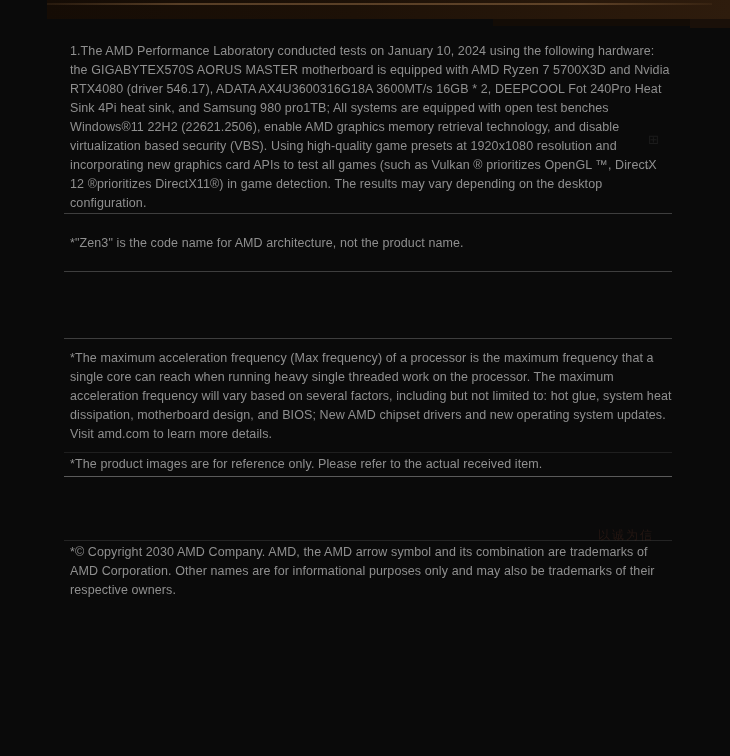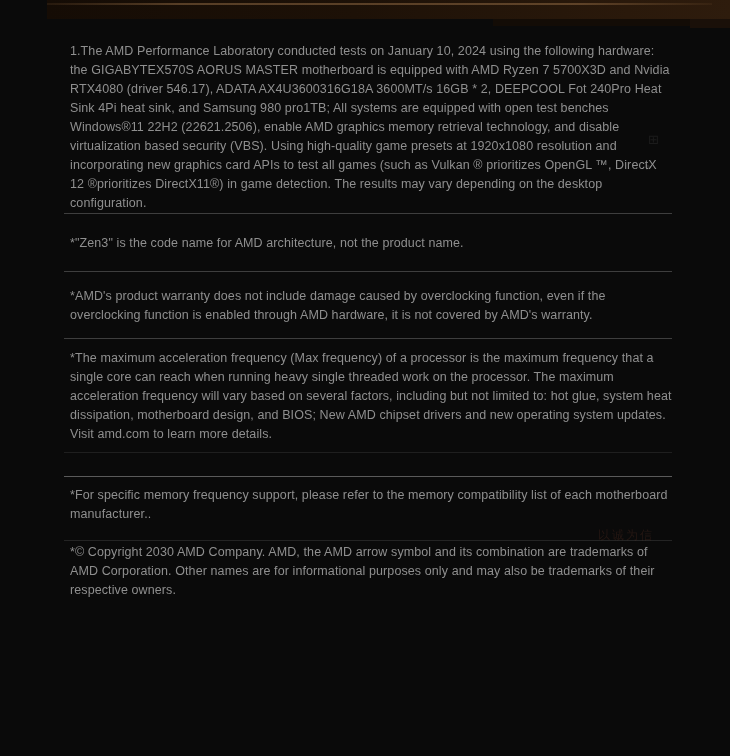--- a/index.html
+++ b/index.html
@@ -66,33 +66,31 @@
   <div class="top-band-corner"></div>
 
   <div class="para" style="top:42px;">1.The AMD Performance Laboratory conducted tests on January 10, 2024 using the following hardware: the GIGABYTEX570S AORUS MASTER motherboard is equipped with AMD Ryzen 7 5700X3D and Nvidia RTX4080 (driver 546.17), ADATA AX4U3600316G18A 3600MT/s 16GB * 2, DEEPCOOL Fot 240Pro Heat Sink 4Pi heat sink, and Samsung 980 pro1TB; All systems are equipped with open test benches Windows®11 22H2 (22621.2506), enable AMD graphics memory retrieval technology, and disable virtualization based security (VBS). Using high-quality game presets at 1920x1080 resolution and incorporating new graphics card APIs to test all games (such as Vulkan ® prioritizes OpenGL ™, DirectX 12 ®prioritizes DirectX11®) in game detection. The results may vary depending on the desktop configuration.</div>
 
   <div class="divider div-med" style="top:213px;"></div>
 
   <div class="para" style="top:234px;">*"Zen3" is the code name for AMD architecture, not the product name.</div>
 
   <div class="divider div-med" style="top:271px;"></div>
 
-  <div class="para" style="top:287px;">*AMD's product warranty does not include damage caused by overclocking function, even if the overclocking function is enabled through AMD hardware, it is not covered by AMD's warranty.</div>
 
   <div class="divider div-med" style="top:338px;"></div>
 
   <div class="para" style="top:349px;">*The maximum acceleration frequency (Max frequency) of a processor is the maximum frequency that a single core can reach when running heavy single threaded work on the processor. The maximum acceleration frequency will vary based on several factors, including but not limited to: hot glue, system heat dissipation, motherboard design, and BIOS; New AMD chipset drivers and new operating system updates. Visit amd.com to learn more details.</div>
 
   <div class="divider div-faint" style="top:452px;"></div>
 
+  <div class="para" style="top:455px;">*The product images are for reference only. Please refer to the actual received item.</div>
 
   <div class="divider div-bright" style="top:476px;"></div>
 
-  <div class="para" style="top:486px;">*For specific memory frequency support, please refer to the memory compatibility list of each motherboard
- manufacturer..</div>
 
   <div class="divider div-dim" style="top:540px;"></div>
 
   <div class="para" style="top:543px;">*© Copyright 2030 AMD Company. AMD, the AMD arrow symbol and its combination are trademarks of AMD Corporation. Other names are for informational purposes only and may also be trademarks of their respective owners.</div>
 
   <span class="faint-grid">⊞</span>
   <span class="faint-chevron">▸</span>
   <span class="watermark">以诚为信</span>
 
 </div>

